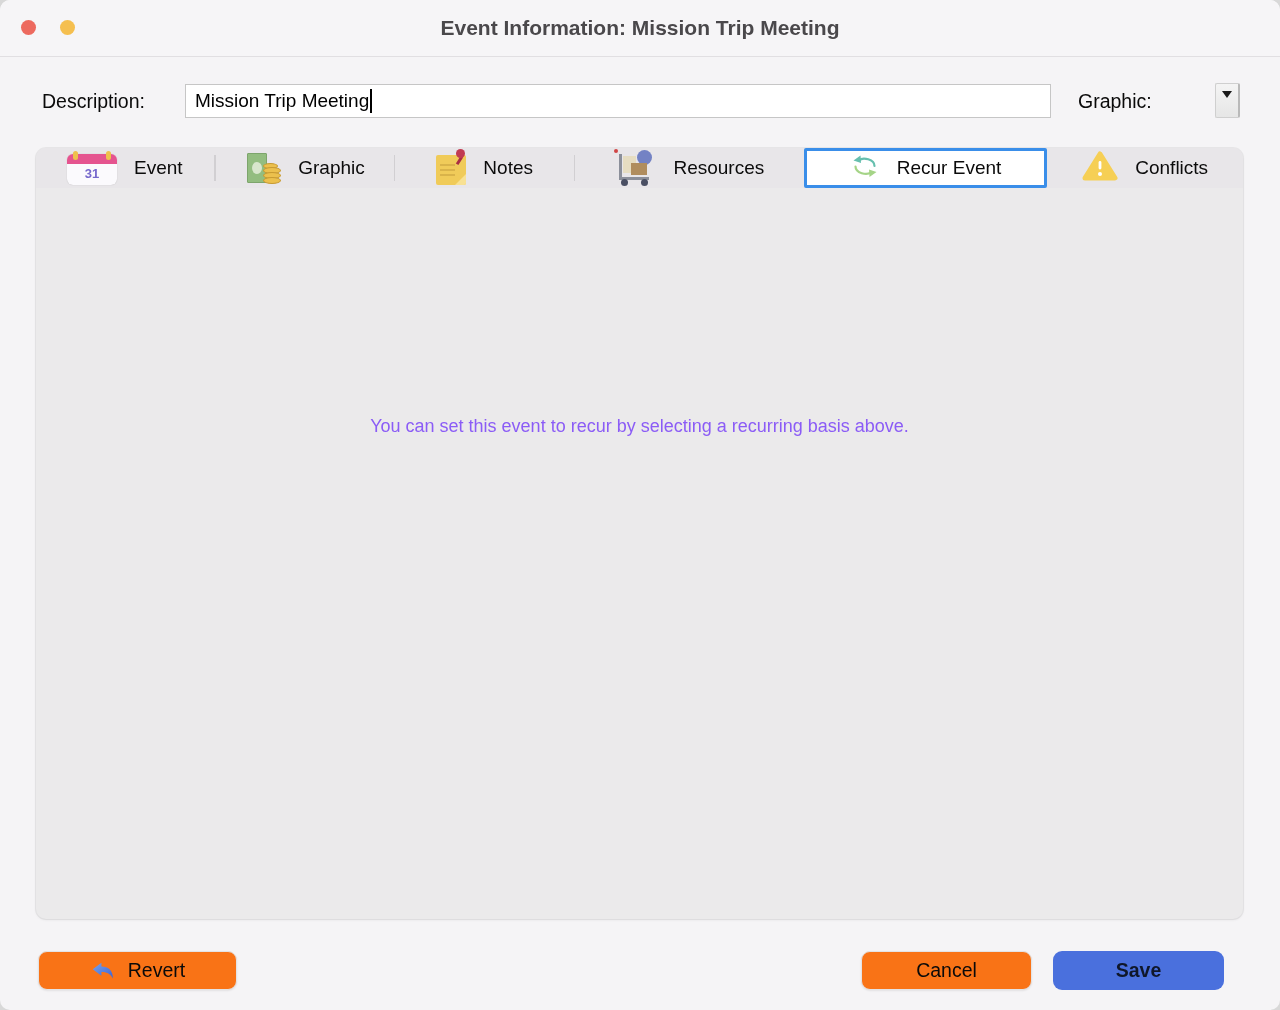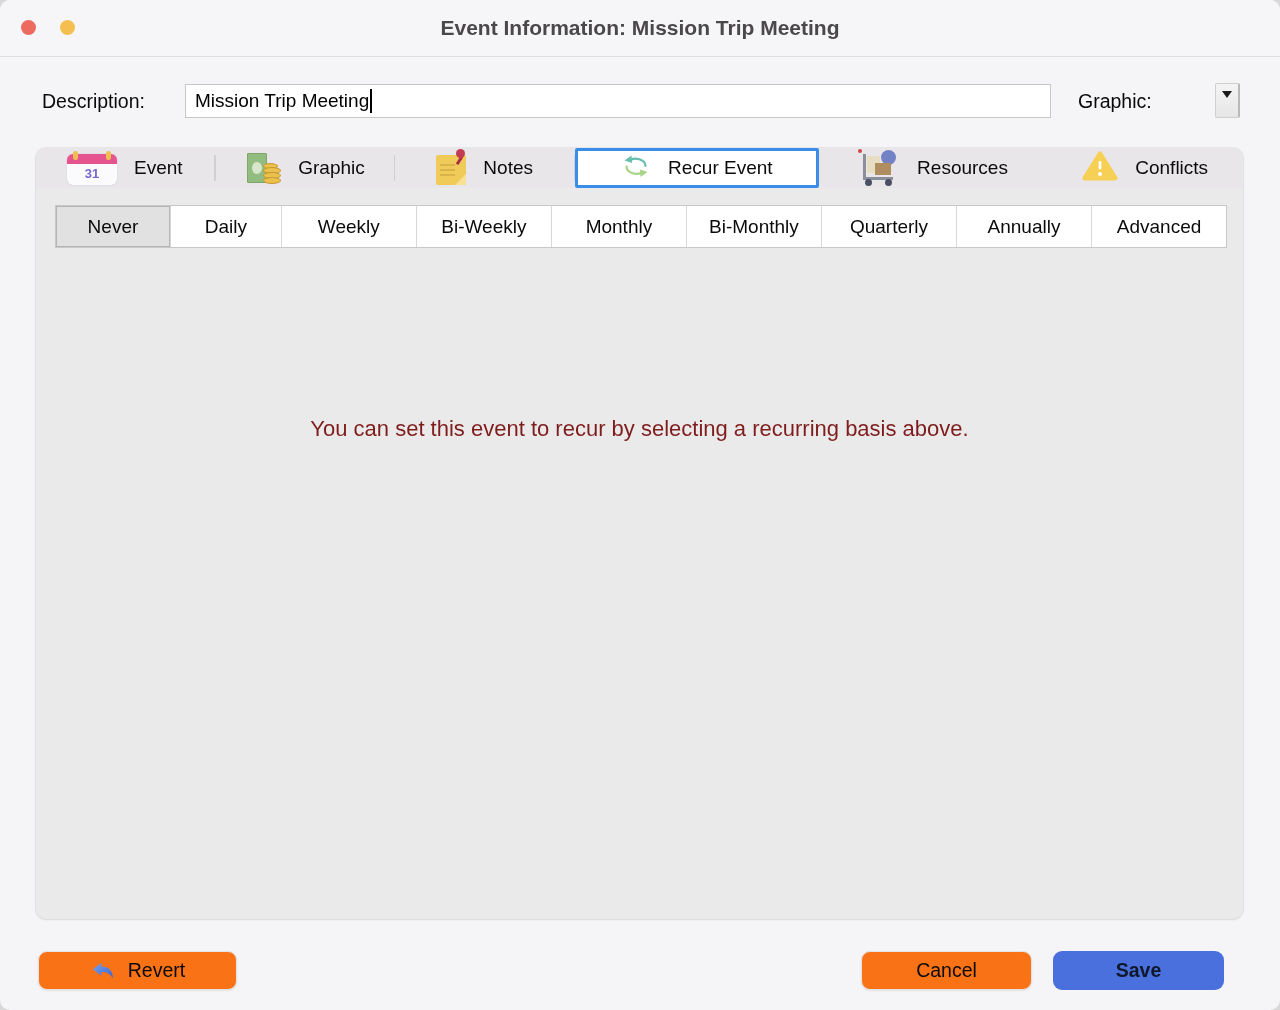--- a/index.html
+++ b/index.html
@@ -101,21 +101,21 @@
   
   .segbar { position:absolute; left:19px; top:57px; width:1172px; height:43px; display:flex;
             background:#fff; border:1px solid #c9c8c9; }
   .seg { flex:1; display:flex; align-items:center; justify-content:center; font-size:19px;
          color:#0b0b0b; border-right:1px solid #d9d8d9; cursor:pointer; }
   .seg:last-child { border-right:none; }
   .seg.selected { background:#e2e1e2; box-shadow:inset 0 0 0 1px #b6b5b6; }
   .seg.w-never { flex:0.85; } .seg.w-daily { flex:0.82; }
 
   .panel-msg { position:absolute; top:268px; left:0; right:0; text-align:center;
-               color:#7f1d1d; font-size:22px; }
+               color:#8b5cf6; font-size:18px; }
 
   
   .btn { position:absolute; top:951px; height:39px; border-radius:9px; font-size:19.5px;
          display:flex; align-items:center; justify-content:center; gap:12px;
          font-family:"Liberation Sans", sans-serif; cursor:pointer; }
   .btn.white { background:#f97316; border:1px solid #e4e3e4; color:#0a0a0a;
                box-shadow:0 1px 2px rgba(0,0,0,0.08); }
   .btn-revert { left:38px; width:199px; }
   .btn-cancel { left:861px; width:171px; }
   .btn-save { left:1053px; width:171px; background:#4a70dd; border:none; color:#0f172a; font-weight:600; }
@@ -180,70 +180,59 @@
               <span class="note-line nl3"></span>
             <span class="note-fold"></span>
           </span>
           <span class="note-pin-stick"></span>
             <span class="note-pin-head"></span>
         </span>
         <span>Notes</span>
       </div>
       <span class="tab-div"></span>
 
-      <div class="tab selected" style="flex:1 1 213px">
-        <span class="ic">
-          <svg width="30" height="28" viewBox="0 0 30 28">
-            <path d="M24.5 14 C24.5 7.5 13 4.5 9 8.5" stroke="#66bfae" stroke-width="2.2" fill="none" stroke-linecap="round"></path>
-            <polygon points="10.5,3.5 3.5,8.5 11,11" fill="#66bfae"></polygon>
-            <path d="M5.5 14.5 C5.5 21 17 24 21 20" stroke="#a5d487" stroke-width="2.2" fill="none" stroke-linecap="round"></path>
-            <polygon points="19.5,25 26.5,20 19,17.5" fill="#a5d487"></polygon>
-          </svg>
-        </span>
-        <span>Recur Event</span>
-      </div>
-
       <div class="tab" style="flex:1 1 198px">
         <span class="ic cart">
           <span class="cart-dot"></span>
             <span class="cart-pole"></span>
             <span class="cart-base"></span>
           <span class="cart-box1"></span>
             <span class="cart-head"></span>
             <span class="cart-box2"></span>
           <span class="cart-wheel cw1"></span>
             <span class="cart-wheel cw2"></span>
         </span>
         <span>Resources</span>
       </div>
 
+      <div class="tab selected" style="flex:1 1 213px">
+        <span class="ic">
+          <svg width="30" height="28" viewBox="0 0 30 28">
+            <path d="M24.5 14 C24.5 7.5 13 4.5 9 8.5" stroke="#66bfae" stroke-width="2.2" fill="none" stroke-linecap="round"></path>
+            <polygon points="10.5,3.5 3.5,8.5 11,11" fill="#66bfae"></polygon>
+            <path d="M5.5 14.5 C5.5 21 17 24 21 20" stroke="#a5d487" stroke-width="2.2" fill="none" stroke-linecap="round"></path>
+            <polygon points="19.5,25 26.5,20 19,17.5" fill="#a5d487"></polygon>
+          </svg>
+        </span>
+        <span>Recur Event</span>
+      </div>
+
       <div class="tab" style="flex:1 1 165px">
         <span class="ic">
           <svg width="36" height="32" viewBox="0 0 36 32">
             <polygon points="18,4 33,28 3,28" fill="#f6cf55" stroke="#f6cf55" stroke-width="5" stroke-linejoin="round"></polygon>
             <rect x="16.6" y="11" width="2.8" height="8.5" rx="1.4" fill="#ffffff"></rect>
             <circle cx="18" cy="24" r="2" fill="#ffffff"></circle>
           </svg>
         </span>
         <span>Conflicts</span>
       </div>
 
     </div>
 
-    <div class="segbar">
-      <div class="seg selected w-never">Never</div>
-      <div class="seg w-daily">Daily</div>
-      <div class="seg">Weekly</div>
-      <div class="seg">Bi-Weekly</div>
-      <div class="seg">Monthly</div>
-      <div class="seg">Bi-Monthly</div>
-      <div class="seg">Quarterly</div>
-      <div class="seg">Annually</div>
-      <div class="seg">Advanced</div>
-    </div>
 
     <div class="panel-msg">You can set this event to recur by selecting a recurring basis above.</div>
 
   </div>
 
   <button class="btn white btn-revert">
     <svg width="26" height="21" viewBox="0 0 24 20">
       <defs>
         <linearGradient id="rg" x1="0" y1="0" x2="1" y2="1">
           <stop offset="0" stop-color="#78a3ea"></stop>

